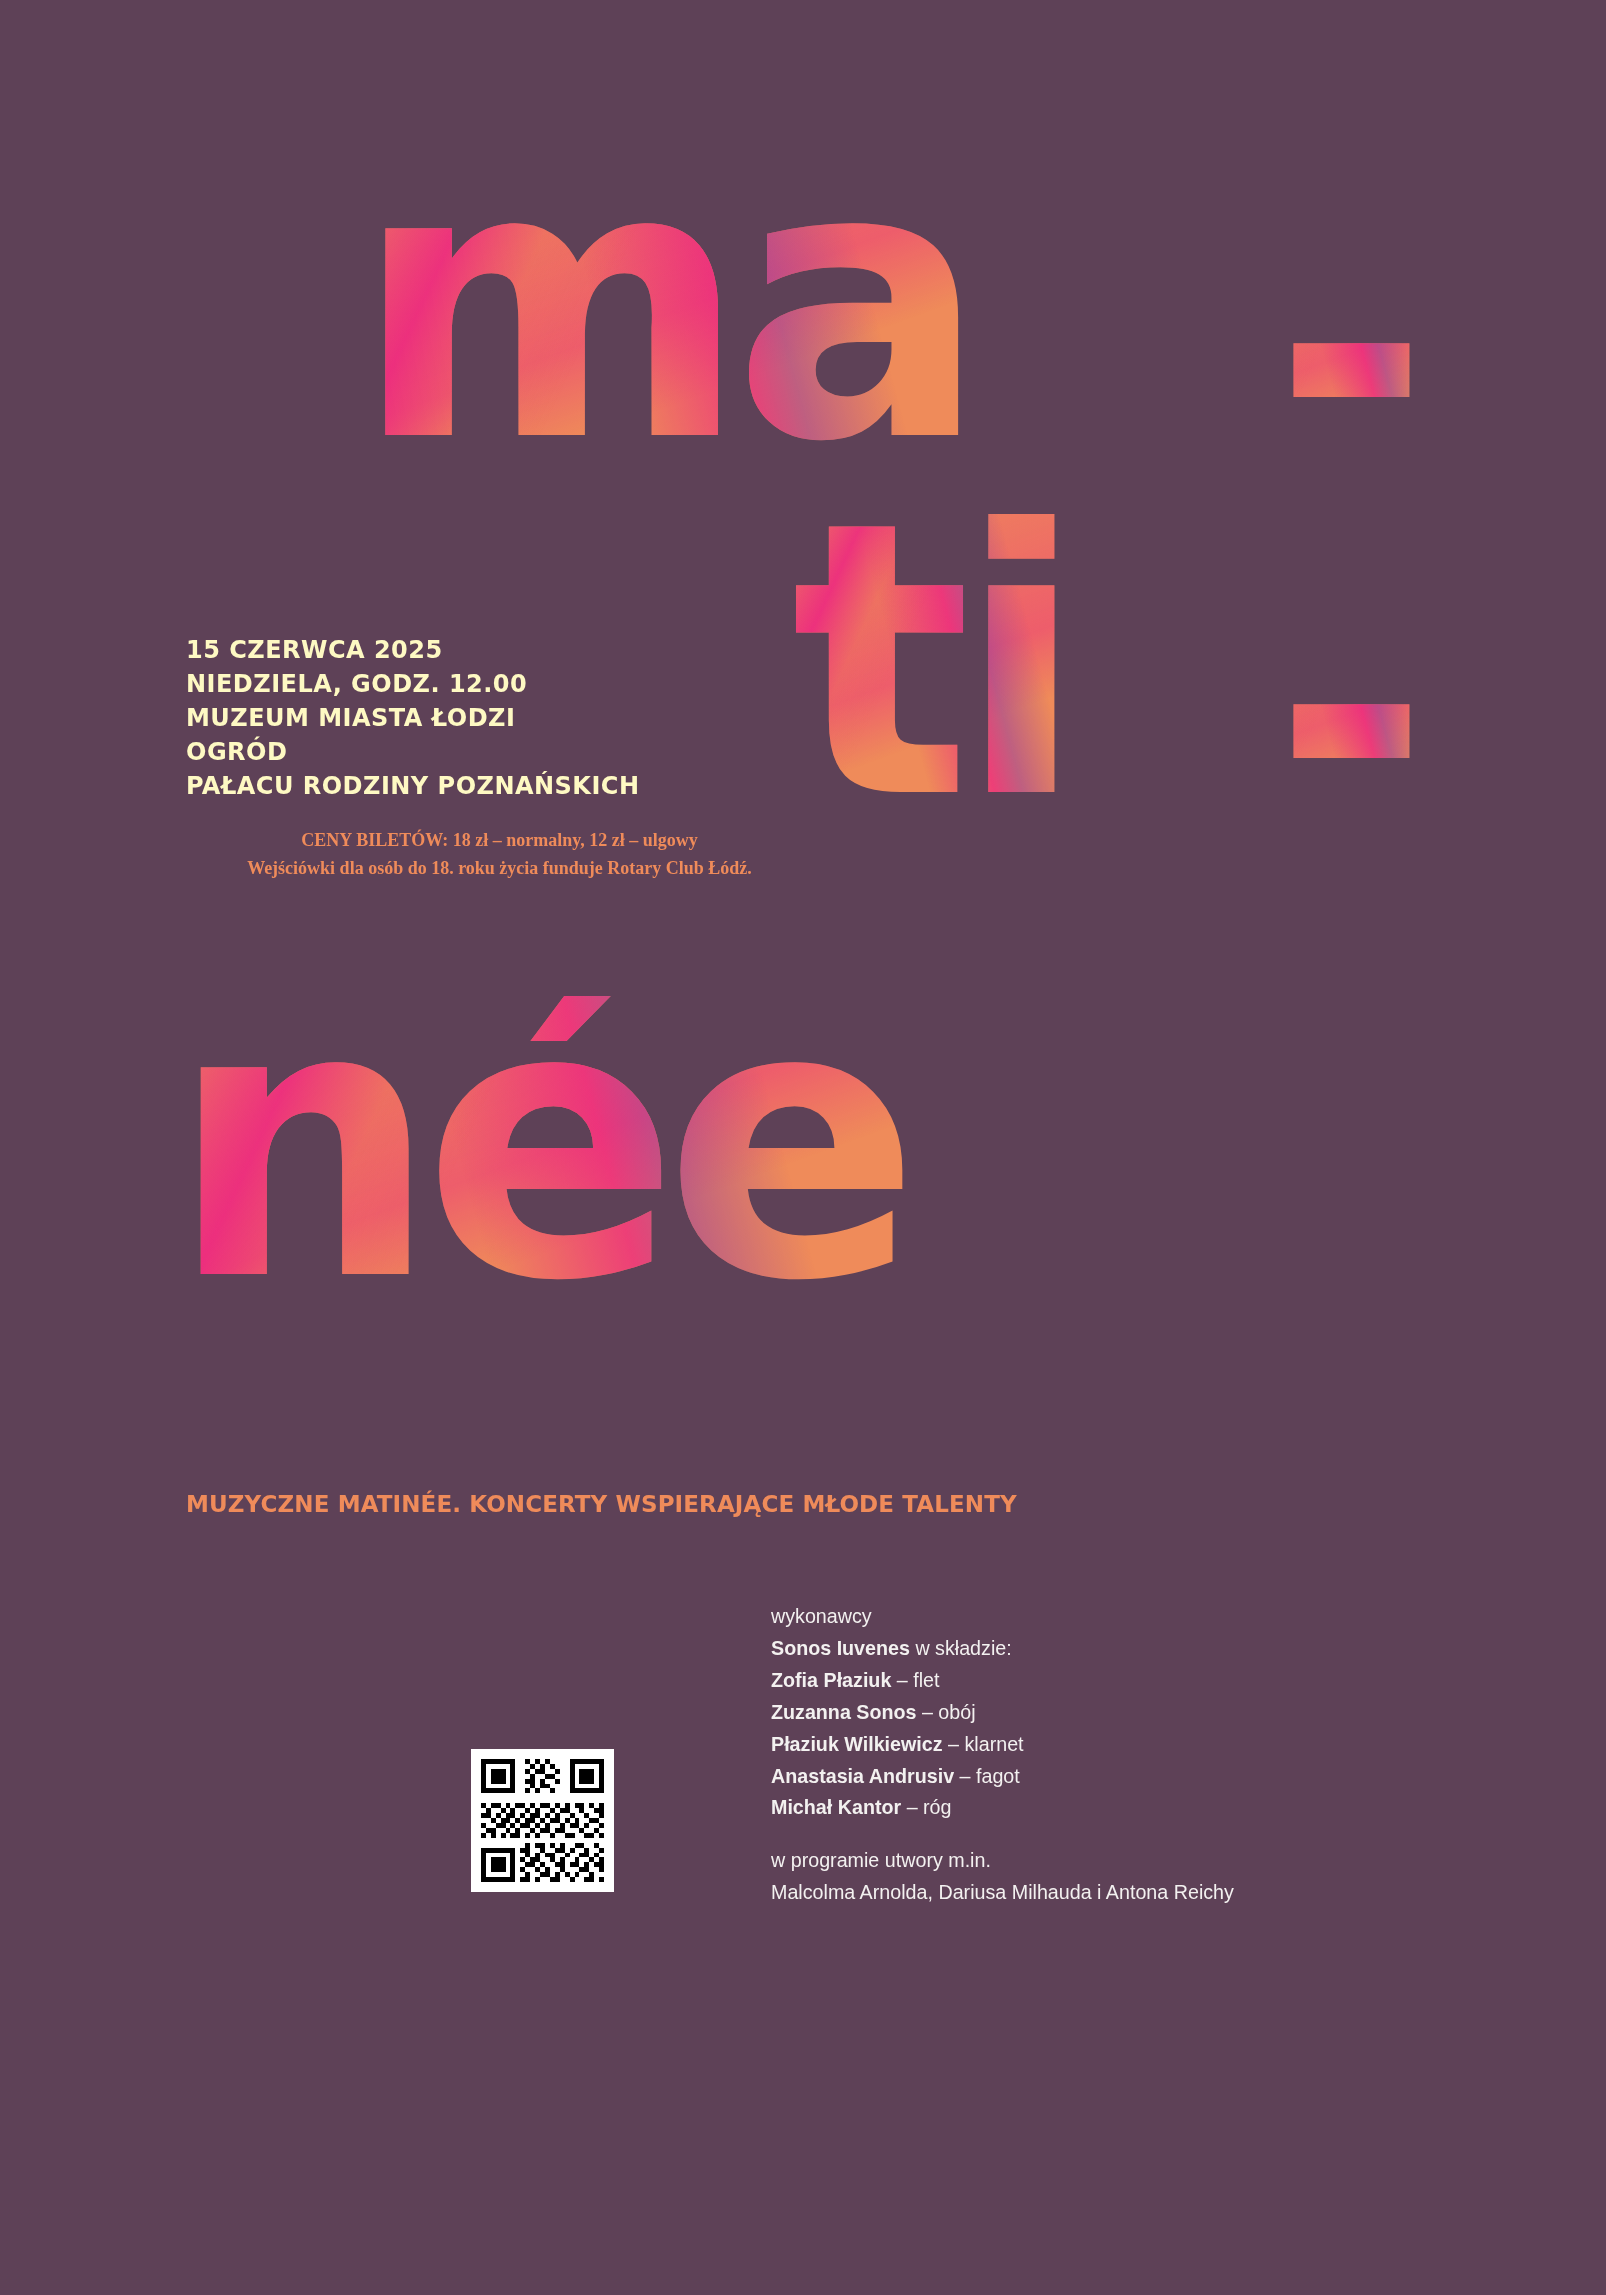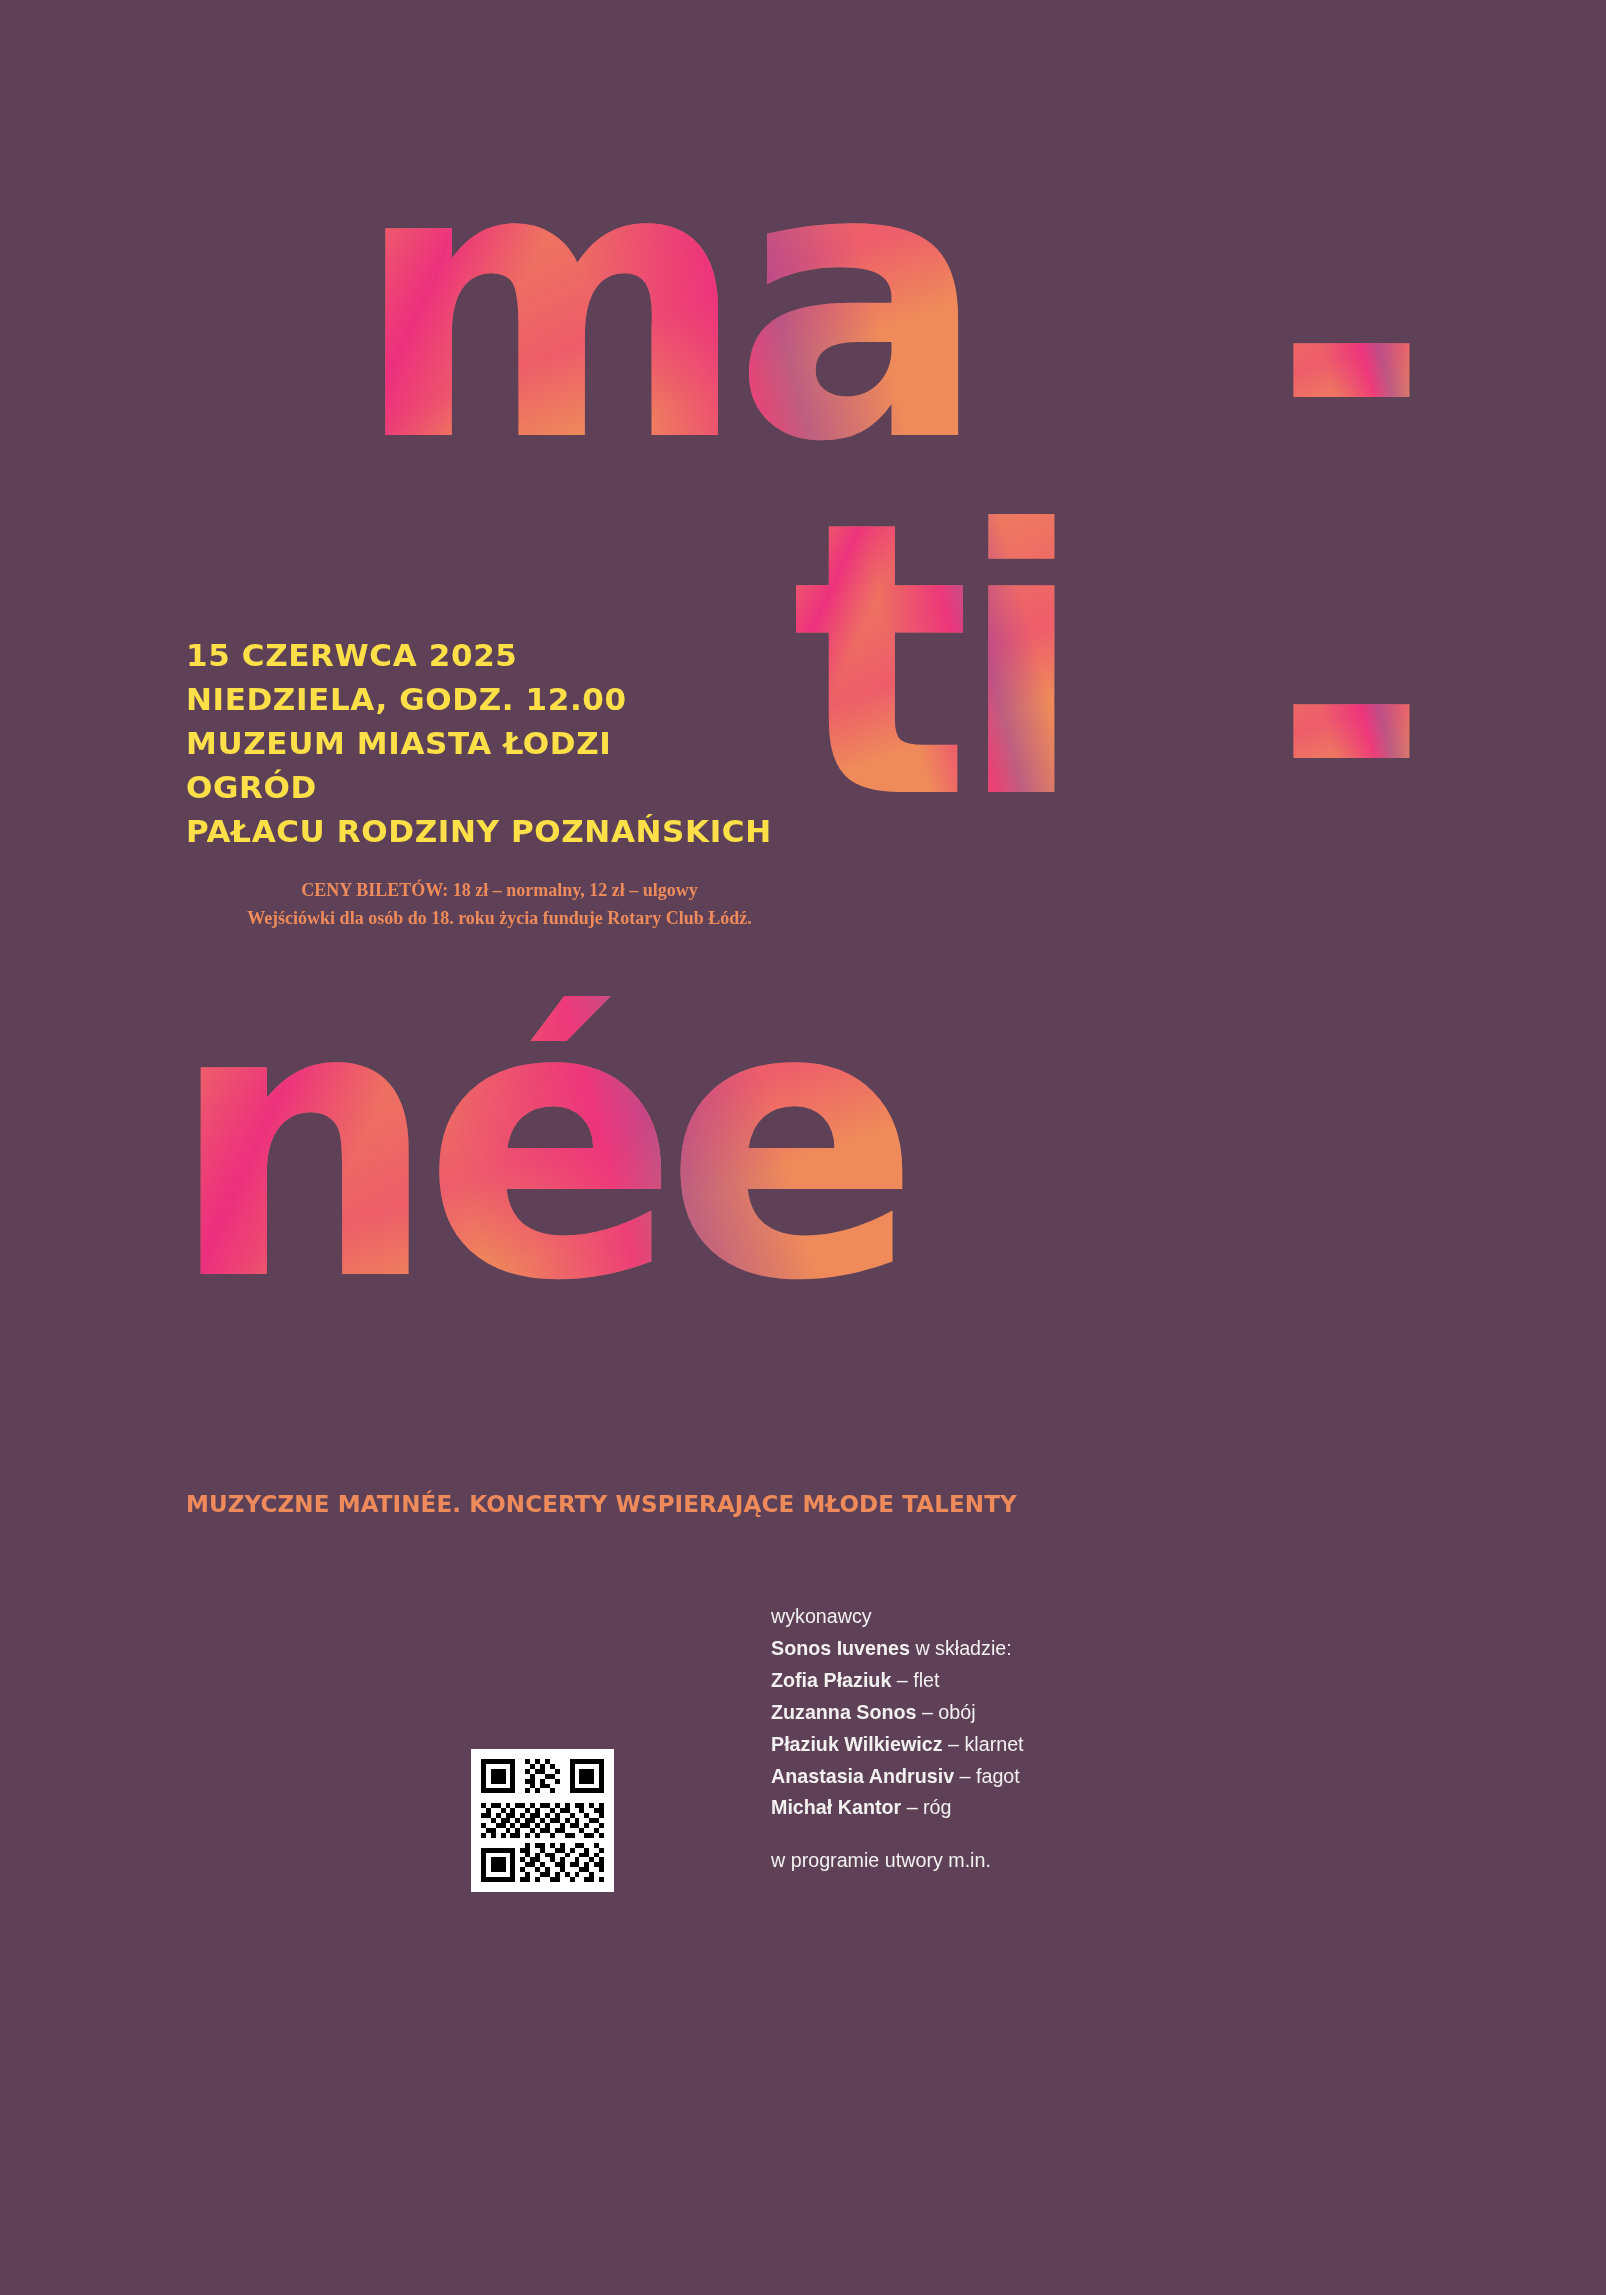--- a/index.html
+++ b/index.html
@@ -52,23 +52,23 @@
   
   .info {
     position: absolute;
     left: 186px;
     top: 633px;
     width: 627px;
   }
   .info .line {
     font-family: "DejaVu Sans", sans-serif;
     font-weight: 700;
-    font-size: 31px;
+    font-size: 24px;
     letter-spacing: 0.02em;
-    color: #fde047;
+    color: #fef9c3;
     line-height: 1.42;
     text-transform: uppercase;
   }
   .prices {
     margin-top: 24px;
   }
   .prices .p {
     font-family: Liberation Serif, serif;
     font-weight: 700;
     font-size: 18px;
@@ -166,20 +166,21 @@
     <b>Płaziuk Wilkiewicz</b><span> – klarnet</span>
   </div>
   <div>
     <b>Anastasia Andrusiv</b><span> – fagot</span>
   </div>
   <div>
     <b>Michał Kantor</b><span> – róg</span>
   </div>
   <div class="gap"></div>
   <div>w programie utwory m.in.</div>
+  <div>Malcolma Arnolda, Dariusa Milhauda i Antona Reichy</div>
 </div>
 
 <div class="qr">
   <svg width="143" height="143" viewBox="0 0 29 29" shape-rendering="crispEdges">
     <rect width="29" height="29" fill="#ffffff"></rect>
     <g fill="#000000">
       <rect x="2" y="2" width="7" height="1"></rect>
         <rect x="2" y="8" width="7" height="1"></rect>
       <rect x="2" y="2" width="1" height="7"></rect>
         <rect x="8" y="2" width="1" height="7"></rect>

